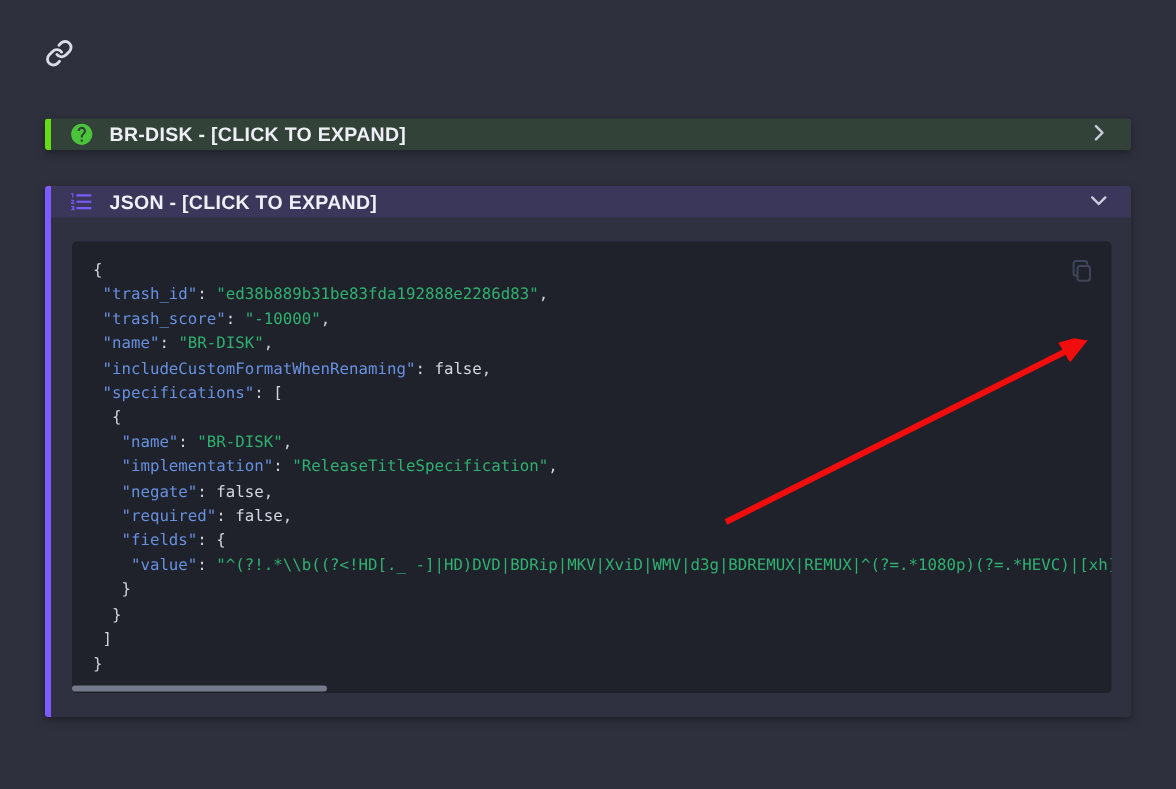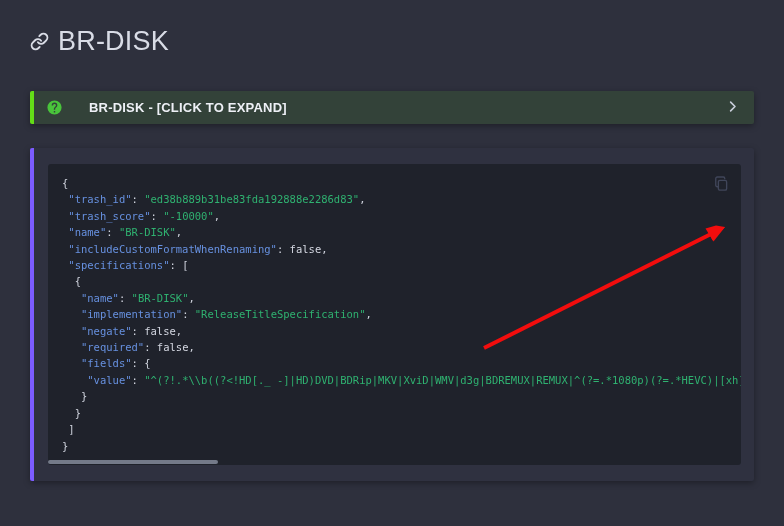--- a/index.html
+++ b/index.html
@@ -12,23 +12,23 @@
   .content { padding:18px 30px 0 30px; }
 
   
   .page-title { display:flex; align-items:center; gap:9px; margin:8px 0 34px 0;
     color:#d9dce6; font-size:27px; font-weight:500; letter-spacing:.2px; }
   .page-title svg { display:block; }
 
   
   .admon { border-left:4px solid; border-radius:2px; margin-bottom:24px;
     box-shadow:0 2px 6px rgba(0,0,0,.35); }
-  .admon-summary { display:flex; align-items:center; height:33px;
+  .admon-summary { display:flex; align-items:center; height:21px;
     padding:0 14px 0 12px; cursor:pointer;
-    font-size:13px; font-weight:700; color:#eef0f6; letter-spacing:.2px;gap:16px; }
+    font-size:13px; font-weight:700; color:#eef0f6; letter-spacing:.2px; }
   .admon-summary .sum-icon { margin-right:10px; display:flex; }
   .admon-summary .spacer { flex:1; }
 
   .admon-question { border-color:#64dd17; }
   .admon-question .admon-summary { background:rgba(100,221,23,.11); border-radius:0 2px 2px 0; }
 
   .admon-json { border-color:#7c5cff; background:#2f3140; }
   .admon-json .admon-summary { background:rgba(124,92,255,.14); border-radius:0 2px 0 0; }
   .admon-body { padding:16px 13px 16px 14px; }
 
@@ -58,41 +58,54 @@
 
 <div class="content">
 
   <h1 class="page-title">
     <span>
       <svg width="19" height="19" viewBox="0 0 24 24" fill="none" stroke="#d9dce6" stroke-width="2.4" stroke-linecap="round" stroke-linejoin="round">
         <path d="M10 13a5 5 0 0 0 7.54.54l3-3a5 5 0 0 0-7.07-7.07l-1.72 1.71"></path>
         <path d="M14 11a5 5 0 0 0-7.54-.54l-3 3a5 5 0 0 0 7.07 7.07l1.71-1.71"></path>
       </svg>
     </span>
-    <span>BR-DISK</span>
   </h1>
 
   <div class="admon admon-question">
     <div class="admon-summary">
       <span class="sum-icon">
         <svg width="17" height="17" viewBox="0 0 24 24" fill="#49c43b">
           <path d="M15.07,11.25L14.17,12.17C13.45,12.89 13,13.5 13,15H11V14.5C11,13.39 11.45,12.39 12.17,11.67L13.41,10.41C13.78,10.05 14,9.55 14,9C14,7.89 13.1,7 12,7A2,2 0 0,0 10,9H8A4,4 0 0,1 12,5A4,4 0 0,1 16,9C16,9.88 15.64,10.67 15.07,11.25M13,19H11V17H13M12,2A10,10 0 0,0 2,12A10,10 0 0,0 12,22A10,10 0 0,0 22,12C22,6.47 17.5,2 12,2Z"></path>
         </svg>
       </span>
       <span>BR-DISK - [CLICK TO EXPAND]</span>
       <span class="spacer"></span>
       <span>
         <svg width="15" height="15" viewBox="0 0 24 24" fill="none" stroke="#c9cedb" stroke-width="2.6" stroke-linecap="round" stroke-linejoin="round">
           <polyline points="9,5 16,12 9,19"></polyline>
         </svg>
       </span>
     </div>
   </div>
 
   <div class="admon admon-json">
+    <div class="admon-summary">
+      <span class="sum-icon">
+        <svg width="17" height="17" viewBox="0 0 24 24" fill="#7c5cff">
+          <path d="M7,13V11H21V13H7M7,19V17H21V19H7M7,7V5H21V7H7M3,8V5H2V4H4V8H3M2,17V16H5V20H2V19H4V18.5H3V17.5H4V17H2M4.25,10A0.75,0.75 0 0,1 5,10.75C5,10.95 4.92,11.14 4.79,11.27L3.12,13H5V14H2V13.08L4,11H2V10H4.25Z"></path>
+        </svg>
+      </span>
+      <span>JSON - [CLICK TO EXPAND]</span>
+      <span class="spacer"></span>
+      <span>
+        <svg width="15" height="15" viewBox="0 0 24 24" fill="none" stroke="#c9cedb" stroke-width="2.6" stroke-linecap="round" stroke-linejoin="round">
+          <polyline points="5,9 12,16 19,9"></polyline>
+        </svg>
+      </span>
+    </div>
 
     <div class="admon-body">
       <div class="codeblock">
         <button class="copy-btn" title="">
           <svg width="18" height="18" viewBox="0 0 24 24" fill="none" stroke="#40465a" stroke-width="1.8">
             <rect x="8.5" y="8.5" width="11" height="13" rx="2"></rect>
             <path d="M5.5 15.5 h-1 a2 2 0 0 1 -2 -2 v-9 a2 2 0 0 1 2 -2 h8 a2 2 0 0 1 2 2 v1" transform="translate(2.5,1.5)"></path>
           </svg>
         </button>
         <pre><code id="json-code"><span class="tok-p">{</span>

